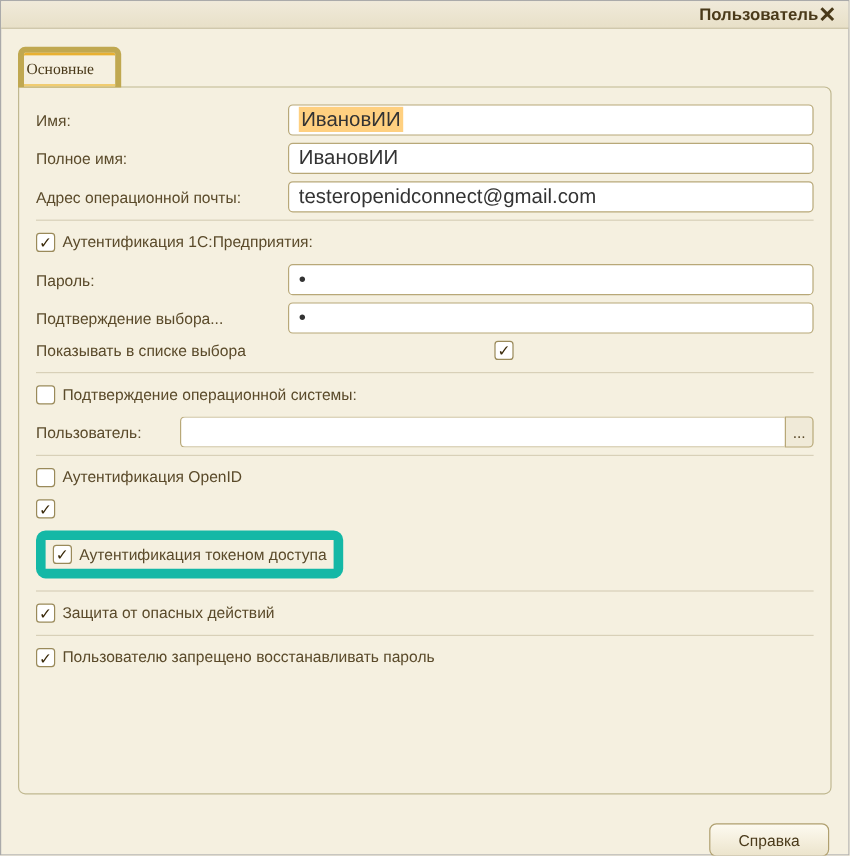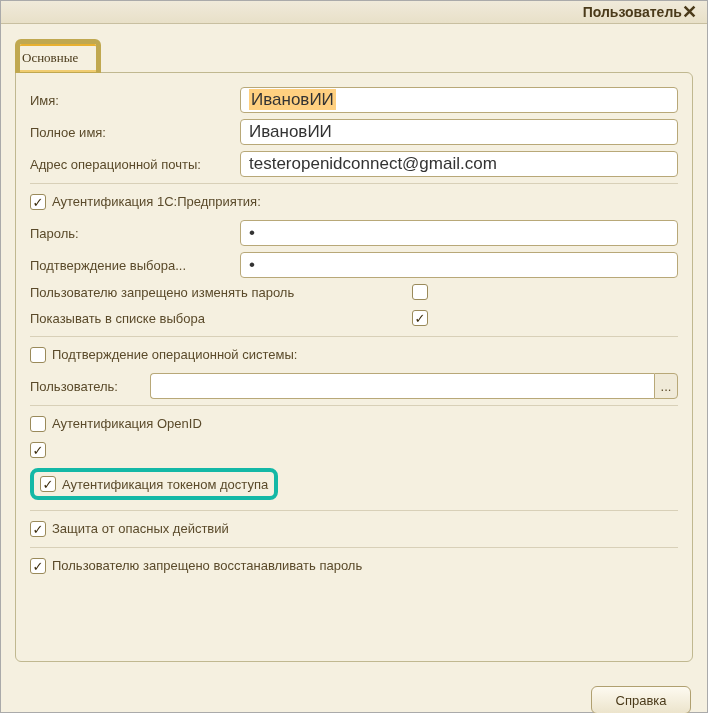--- a/index.html
+++ b/index.html
@@ -153,21 +153,21 @@
   }
   .inline-row .lbl {
     flex: 1;
   }
   .inline-row .chk {
     margin-right: 0;
     margin-left: 10px;
   }
   .pw-row label.col { width: 210px; }
   .highlight-box {
-    border: 4px solid #14b8a6;
+    border: 8px solid #14b8a6;
     border-radius: 8px;
     padding: 4px 6px;
     display: inline-flex;
     align-items: center;
   }
   .user-field {
     display:flex;
     flex:1;
   }
   .user-input {
@@ -253,24 +253,20 @@
       <div class="form-row pw-row">
         <label class="col">Пароль:</label>
         <input class="txt" type="text" value="•" style="">
       </div>
 
       <div class="form-row pw-row">
         <label class="col">Подтверждение выбора...</label>
         <input class="txt" type="text" value="•" style="">
       </div>
 
-      <div class="inline-row">
-        <span class="lbl">Пользователю запрещено изменять пароль</span>
-        <span class="chk" style="margin-left:0; margin-right:250px"></span>
-      </div>
 
       <div class="inline-row">
         <span class="lbl">Показывать в списке выбора</span>
         <span class="chk checked" style="margin-left:0; margin-right:250px"></span>
       </div>
 
       <div class="divider"></div>
 
       <div class="chk-row">
         <span class="chk"></span>

